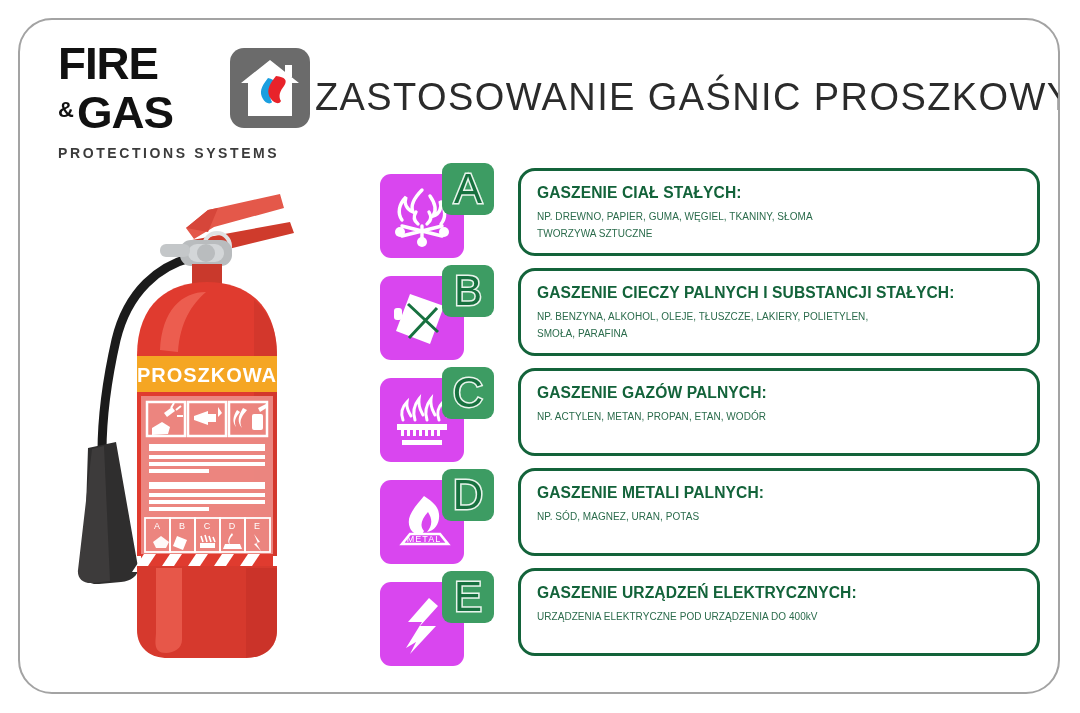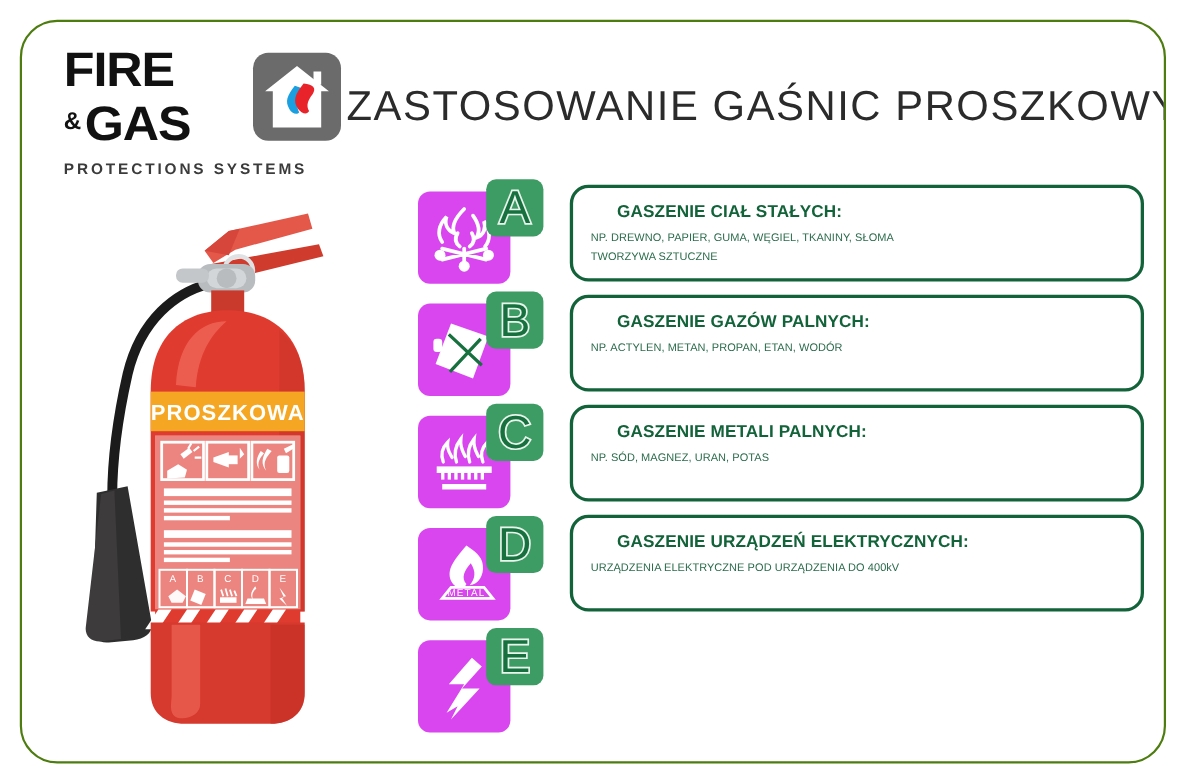--- a/index.html
+++ b/index.html
@@ -7,21 +7,21 @@
     width:1080px;height:713px;
     background:#ffffff;
     font-family:"Liberation Sans", sans-serif;
     overflow:hidden;
   }
   .poster{
     position:absolute;
     left:18px;top:18px;
     width:1042px;height:676px;
     background:#ffffff;
-    border:2px solid #4d7c0f;
+    border:2px solid #a3a3a3;
     border-radius:34px;
     box-sizing:border-box;
     overflow:hidden;
   }
 
   
   .brand{position:absolute;left:38px;top:22px;width:252px;height:130px;}
   .brand-row{position:relative;height:96px;}
   .brand-words{position:absolute;left:0;top:0;width:170px;}
   .bw-fire{
@@ -73,21 +73,20 @@
   .box{
     position:relative;
     height:88px;margin-bottom:12px;
     border:3px solid #13633a;border-radius:17px;
     box-sizing:border-box;
     padding:13px 16px 0 16px;
   }
   .box-title{
     color:#13633a;font-weight:bold;font-size:15.6px;letter-spacing:.1px;
     margin-bottom:7px;
-    margin-left:24px;
   }
   .box-body{
     color:#2a6b4b;font-size:10px;line-height:16.5px;letter-spacing:.05px;
   }
 
   
   .ext{position:absolute;left:20px;top:150px;width:300px;height:520px;}
 </style>
 </head>
 <body>
@@ -308,20 +307,25 @@
     </div>
   </div>
 
   <div class="boxes">
     <div class="box">
       <div class="box-title">GASZENIE CIAŁ STAŁYCH:</div>
       <div class="box-body">NP. DREWNO, PAPIER, GUMA, WĘGIEL, TKANINY, SŁOMA</div>
       <div class="box-body">TWORZYWA SZTUCZNE</div>
     </div>
     <div class="box">
+      <div class="box-title">GASZENIE CIECZY PALNYCH I SUBSTANCJI STAŁYCH:</div>
+      <div class="box-body">NP. BENZYNA, ALKOHOL, OLEJE, TŁUSZCZE, LAKIERY, POLIETYLEN,</div>
+      <div class="box-body">SMOŁA, PARAFINA</div>
+    </div>
+    <div class="box">
       <div class="box-title">GASZENIE GAZÓW PALNYCH:</div>
       <div class="box-body">NP. ACTYLEN, METAN, PROPAN, ETAN, WODÓR</div>
       <div class="box-body"></div>
     </div>
     <div class="box">
       <div class="box-title">GASZENIE METALI PALNYCH:</div>
       <div class="box-body">NP. SÓD, MAGNEZ, URAN, POTAS</div>
       <div class="box-body"></div>
     </div>
     <div class="box">

